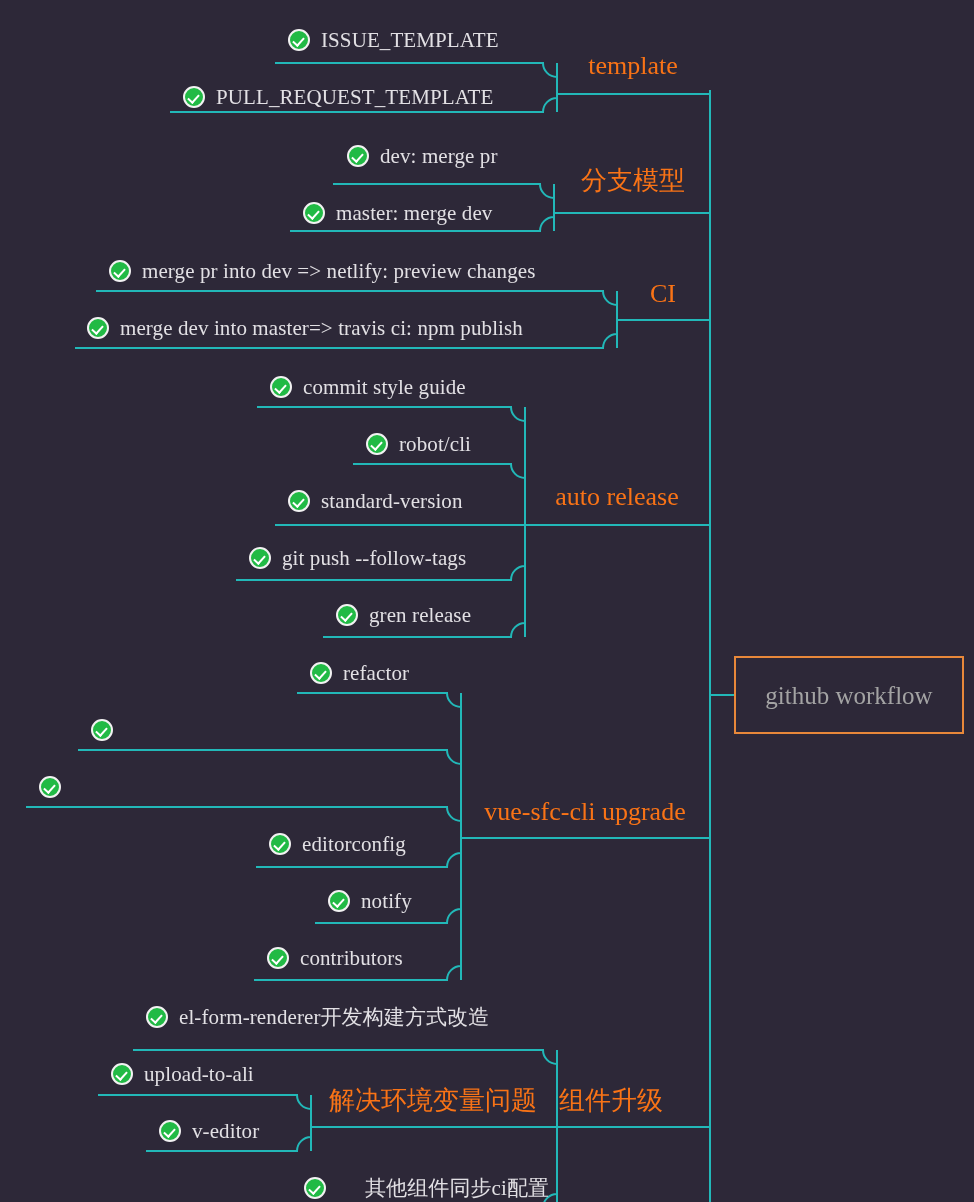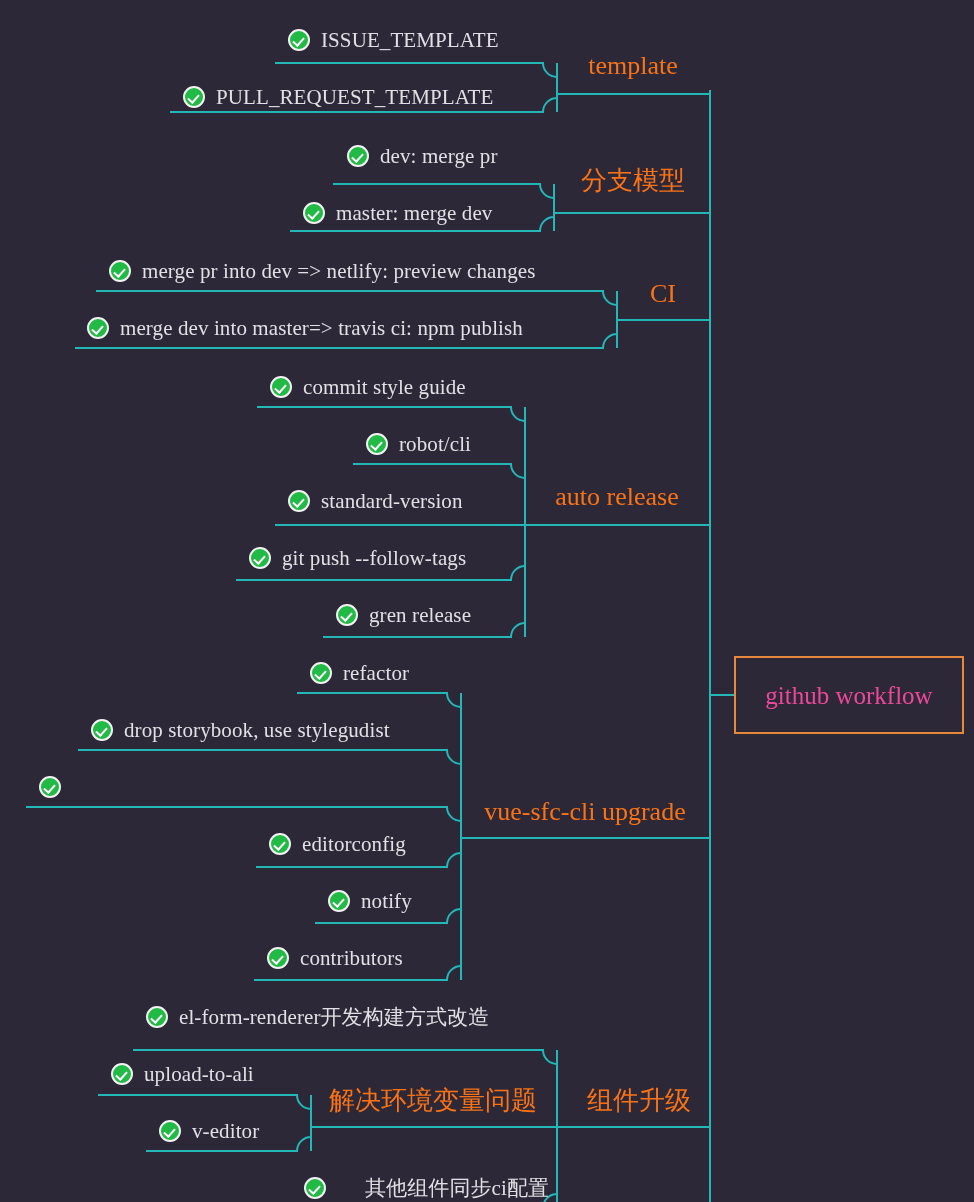--- a/index.html
+++ b/index.html
@@ -62,21 +62,21 @@
     position: absolute;
     color: #f97316;
     font-size: 26px;
     line-height: 1;
     white-space: nowrap;
     transform: translate(-50%, -100%);
   }
   .root-node {
     position: absolute;
     border: 2px solid #e8883a;
-    color: #ec4899;
+    color: #a3a3a3;
     font-size: 25px;
     line-height: 1;
     padding: 19px 26px;
     white-space: nowrap;
     background: transparent;
     box-sizing: border-box;
   }
 </style>
 </head>
 <body>
@@ -170,21 +170,20 @@
         <span class="leaf-check"></span>
         <span class="leaf-label">gren release</span>
       </div>
       <div class="branch-label" style="left: 617px; top: 494px;">auto release</div>
       <div class="leaf" style="left: 310px; top: 657px;">
         <span class="leaf-check"></span>
         <span class="leaf-label">refactor</span>
       </div>
       <div class="leaf" style="left: 91px; top: 714px;">
         <span class="leaf-check"></span>
-        <span class="leaf-label">drop storybook, use stylegudist</span>
       </div>
       <div class="leaf" style="left: 39px; top: 771px;">
         <span class="leaf-check"></span>
       </div>
       <div class="leaf" style="left: 269px; top: 828px;">
         <span class="leaf-check"></span>
         <span class="leaf-label">editorconfig</span>
       </div>
       <div class="leaf" style="left: 328px; top: 885px;">
         <span class="leaf-check"></span>
@@ -196,21 +195,21 @@
       </div>
       <div class="branch-label" style="left: 585px; top: 809px;">vue-sfc-cli upgrade</div>
       <div class="leaf" style="left: 146px; top: 1001px;">
         <span class="leaf-check"></span>
         <span class="leaf-label">el-form-renderer开发构建方式改造</span>
       </div>
       <div class="leaf" style="left: 304px; top: 1172px; gap: 28px;">
         <span class="leaf-check"></span>
         <span class="leaf-label">其他组件同步ci配置</span>
       </div>
-      <div class="branch-label" style="left: 639px; top: 1098px;">组件升级</div>
+      <div class="branch-label" style="left: 611px; top: 1098px;">组件升级</div>
       <div class="leaf" style="left: 111px; top: 1058px;">
         <span class="leaf-check"></span>
         <span class="leaf-label">upload-to-ali</span>
       </div>
       <div class="leaf" style="left: 159px; top: 1115px;">
         <span class="leaf-check"></span>
         <span class="leaf-label">v-editor</span>
       </div>
       <div class="branch-label" style="left: 433px; top: 1098px;">解决环境变量问题</div>
     </div>

